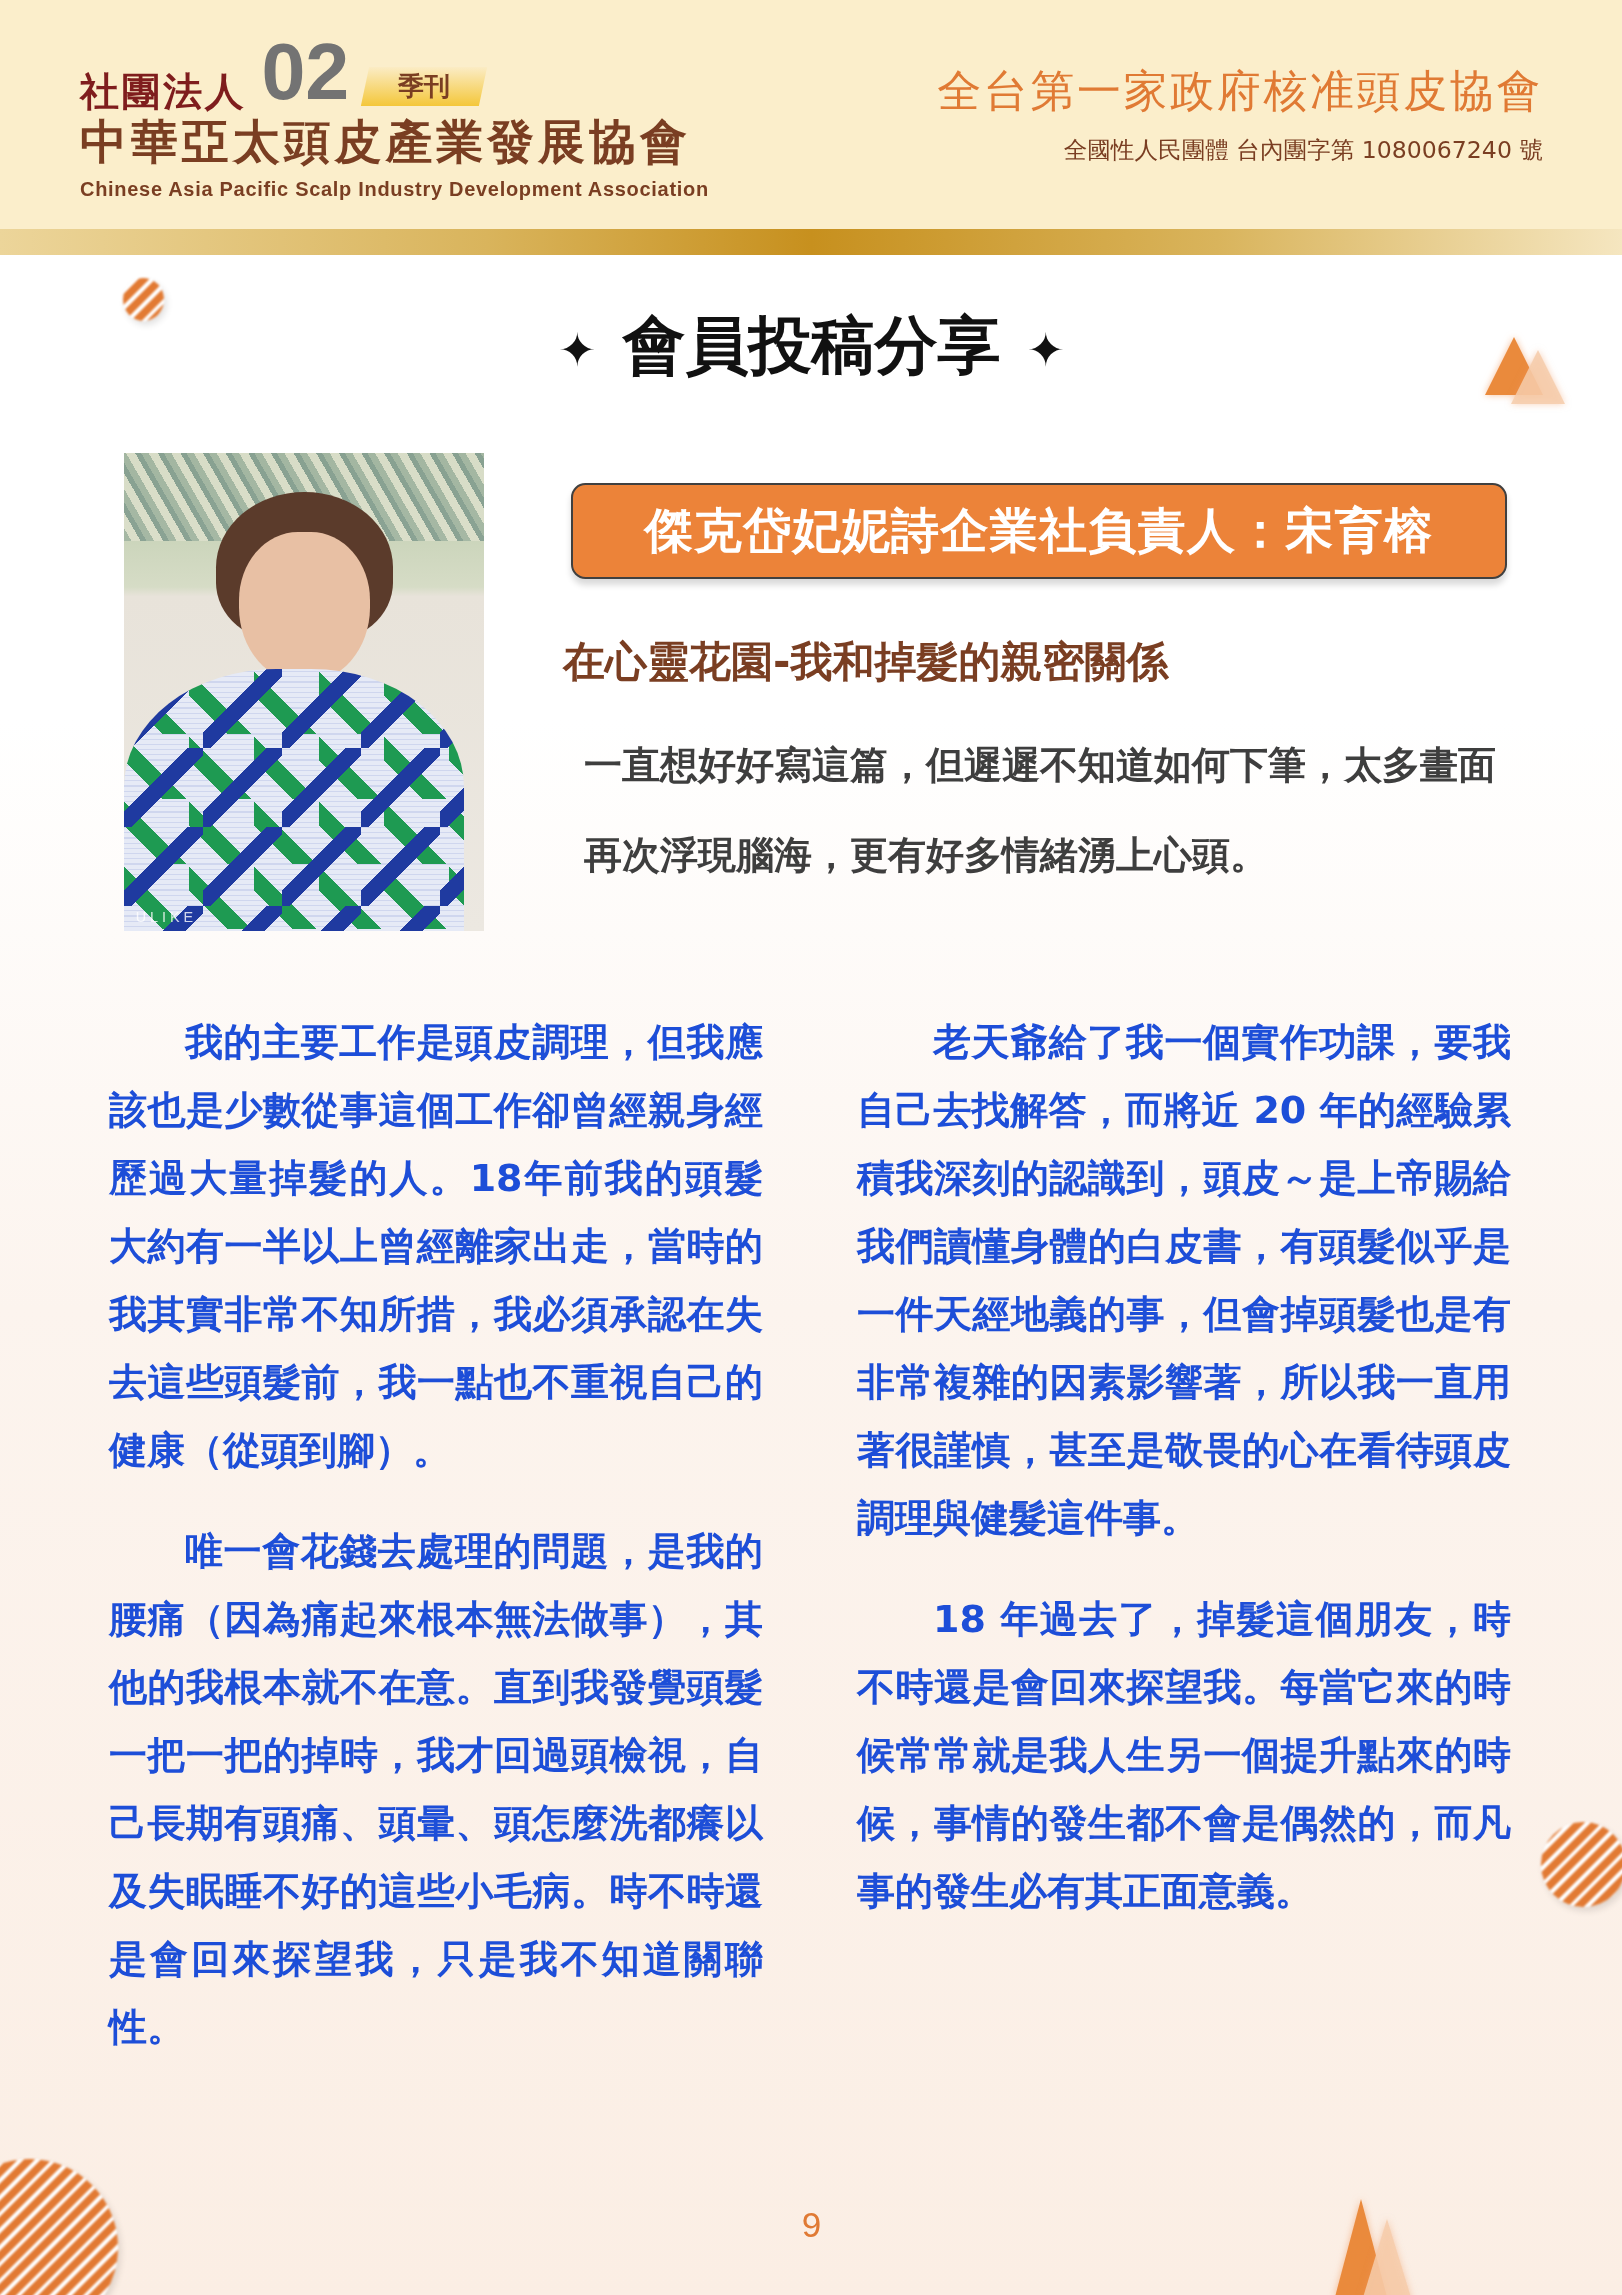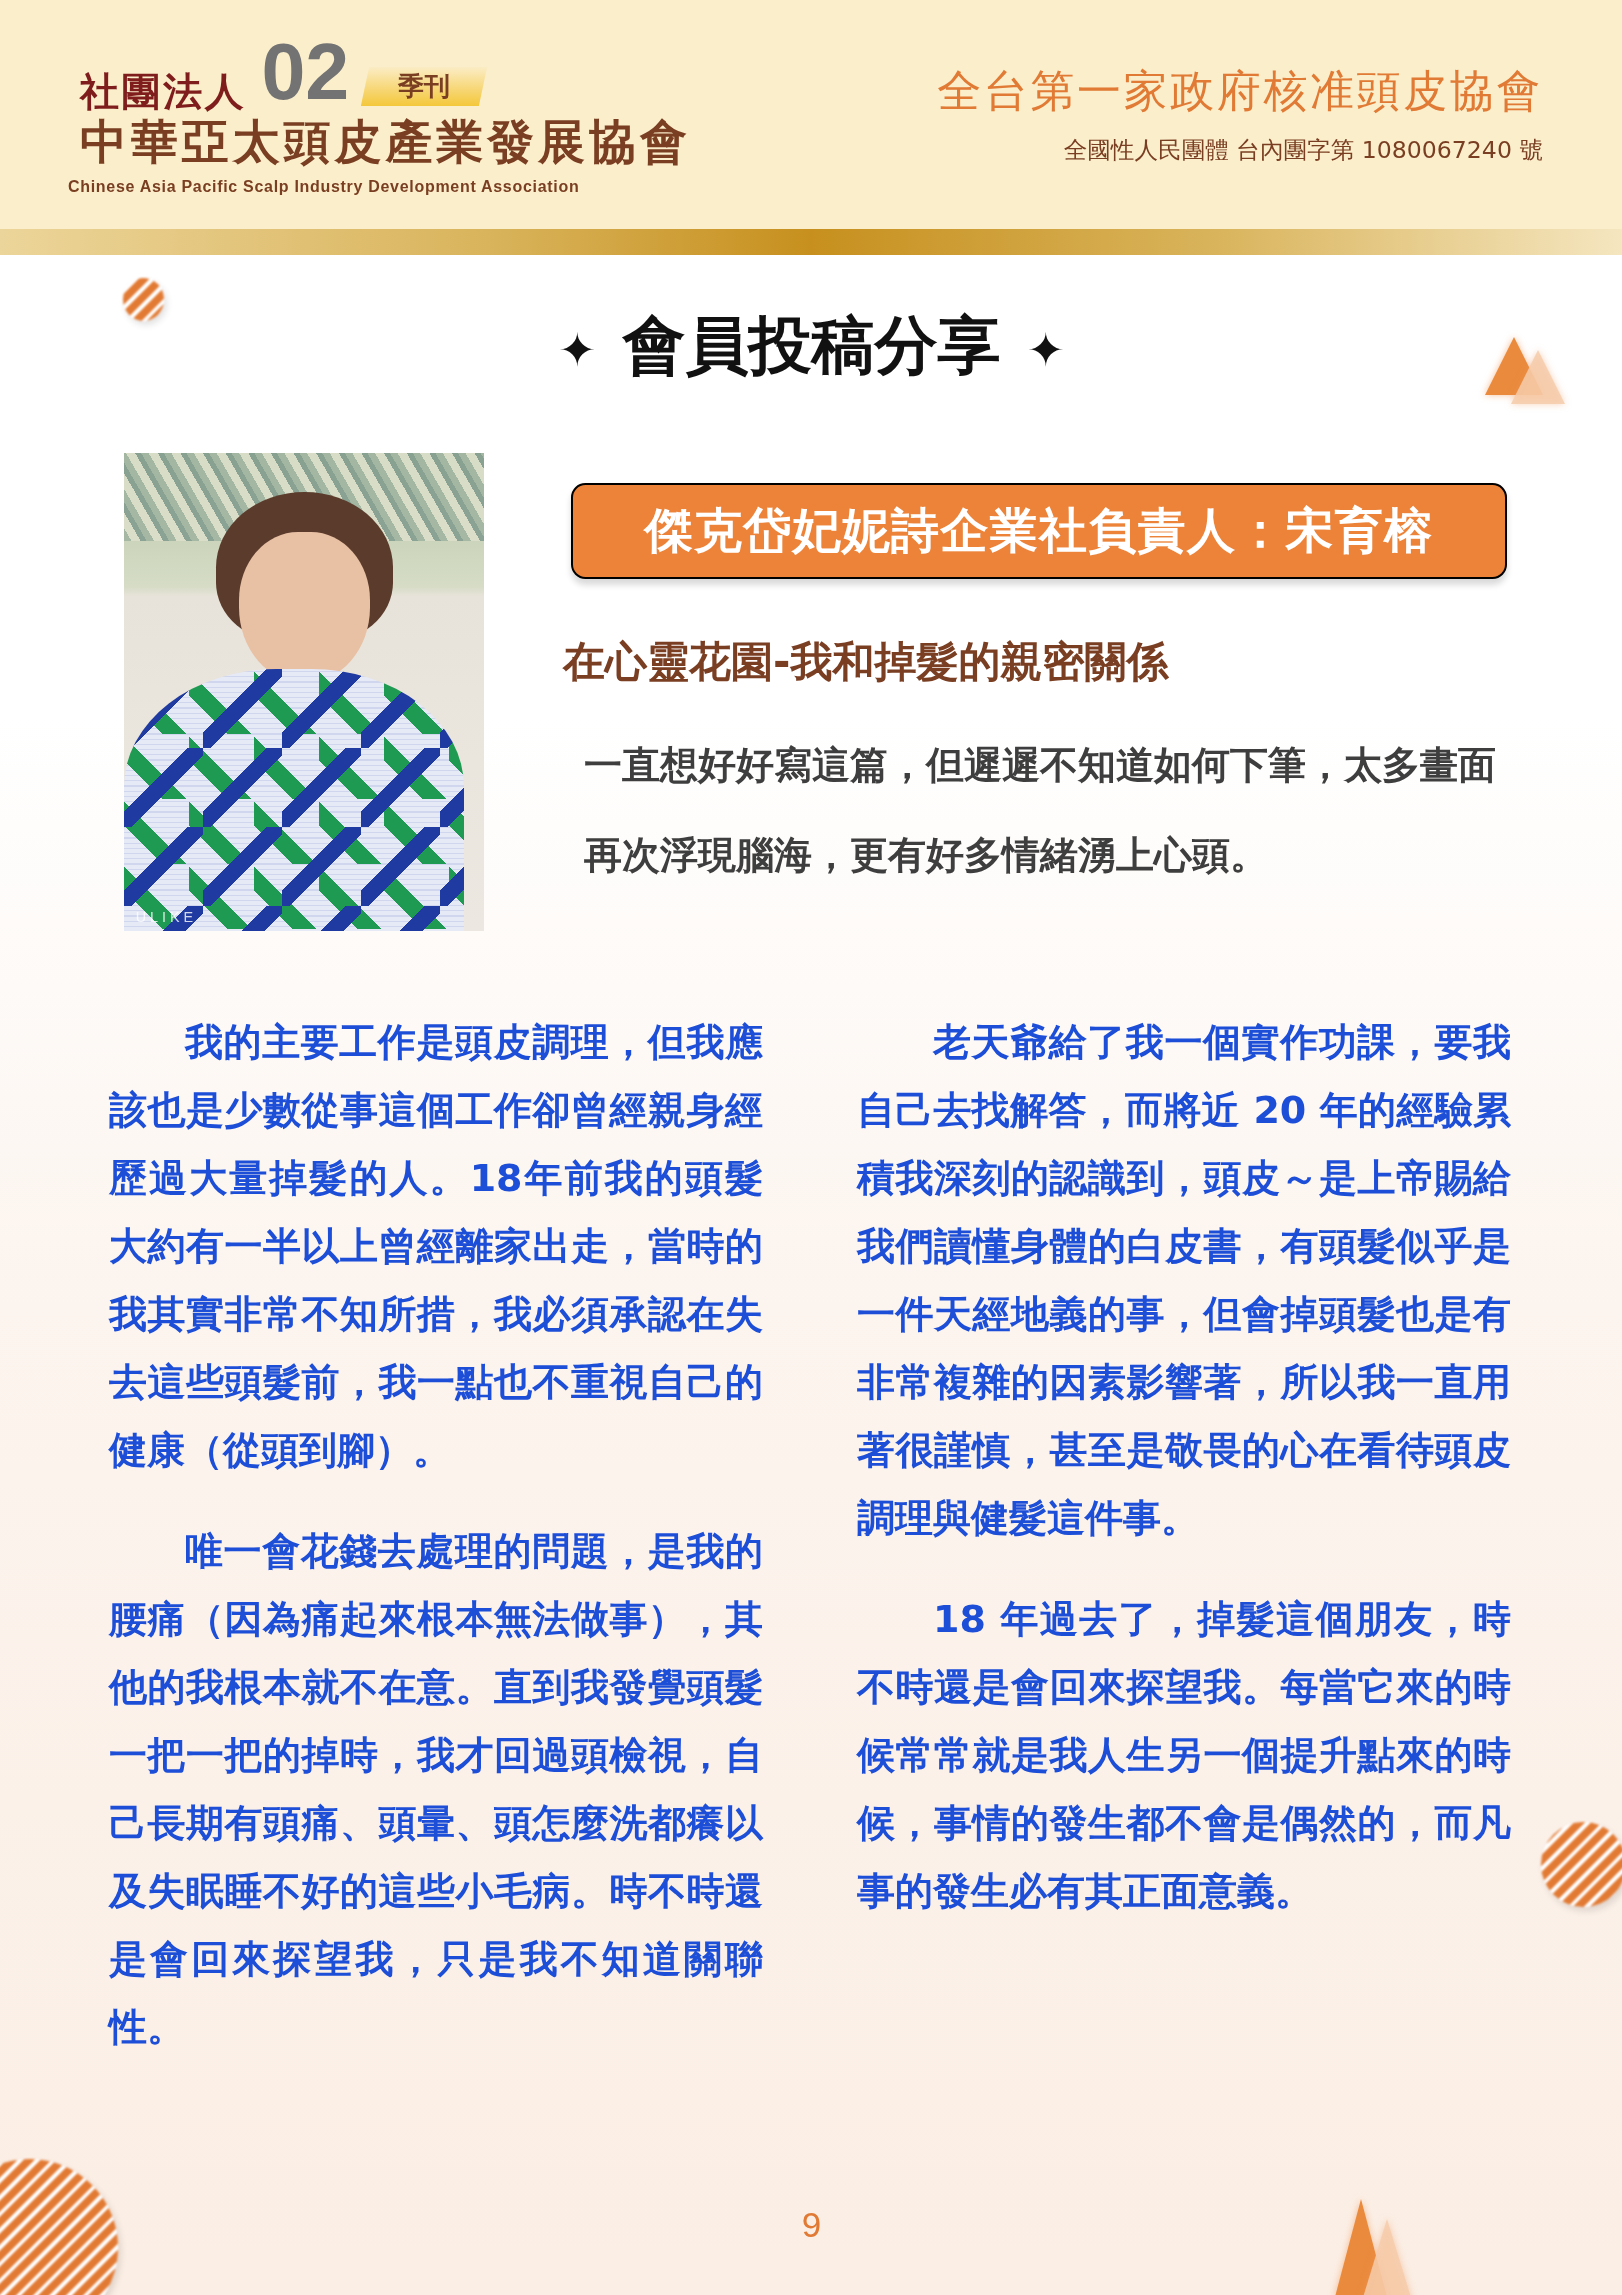--- a/index.html
+++ b/index.html
@@ -24,21 +24,21 @@
     background: linear-gradient(to bottom, #fbecc5 0%, #f4c73a 100%);
     transform: skewX(-12deg);
     display:flex; align-items:center; justify-content:center;
   }
   .h-badge span { transform: skewX(12deg); font-size:26px; color:#7a3e22; font-weight:bold; }
   .h-org-name {
     position:absolute; left:80px; top:118px; font-size:47px; font-weight:bold;
     color:#7a3e22; letter-spacing:3.9px; line-height:1;
   }
   .h-org-en {
-    position:absolute; left:68px; top:178px; font-size:16px; font-weight:bold;
+    position:absolute; left:80px; top:178px; font-size:20px; font-weight:bold;
     color:#7a3e22; font-family:"Liberation Sans", sans-serif; letter-spacing:0.7px;
   }
   .h-right-1 {
     position:absolute; right:80px; top:69px; font-size:44px; font-weight:normal;
     color:#e07a34; letter-spacing:2.6px; line-height:1;
   }
   .h-right-2 {
     position:absolute; right:80px; top:139px; font-size:23.6px; font-weight:normal;
     color:#7a3e22; line-height:1;
   }
@@ -71,21 +71,21 @@
     position:absolute; left:0; top:216px; width:340px; height:262px; border-radius:45% 45% 0 0;
     background:
       linear-gradient(135deg, transparent 40%, #1f3aa0 40% 55%, transparent 55%),
       linear-gradient(45deg, transparent 30%, #1e9a52 30% 48%, transparent 48%),
       repeating-linear-gradient(0deg, #e6eaf6 0 3.9px, #cfd6ee 3.9px 5.2px);
     background-size: 79px 79px, 65px 65px, auto;
   }
   .photo .watermark { position:absolute; left:11.8px; bottom:6.5px; font-size:14.4px; color:#ffffff; letter-spacing:3.9px; font-family:"Liberation Sans", sans-serif; opacity:0.8; }
   .author-banner {
     position:absolute; left:571px; top:483px; width:932px; height:92px;
-    background:#ec8339; border:2px solid #000000; border-radius:14.4px;
+    background:#ec8339; border:2px solid #404040; border-radius:14.4px;
     box-shadow: 0 5.2px 6.5px rgba(0,0,0,0.15);
     display:flex; align-items:center; justify-content:center;
     color:#ffffff; font-size:48px; font-weight:bold; letter-spacing:1.3px;
   }
   .article-title {
     position:absolute; left:563px; top:641px; width:955px; 
     font-size:42px; font-weight:bold; color:#7a3e22; line-height:1;
   }
   .intro {
     position:absolute; left:584px; top:720px; width:936px;

